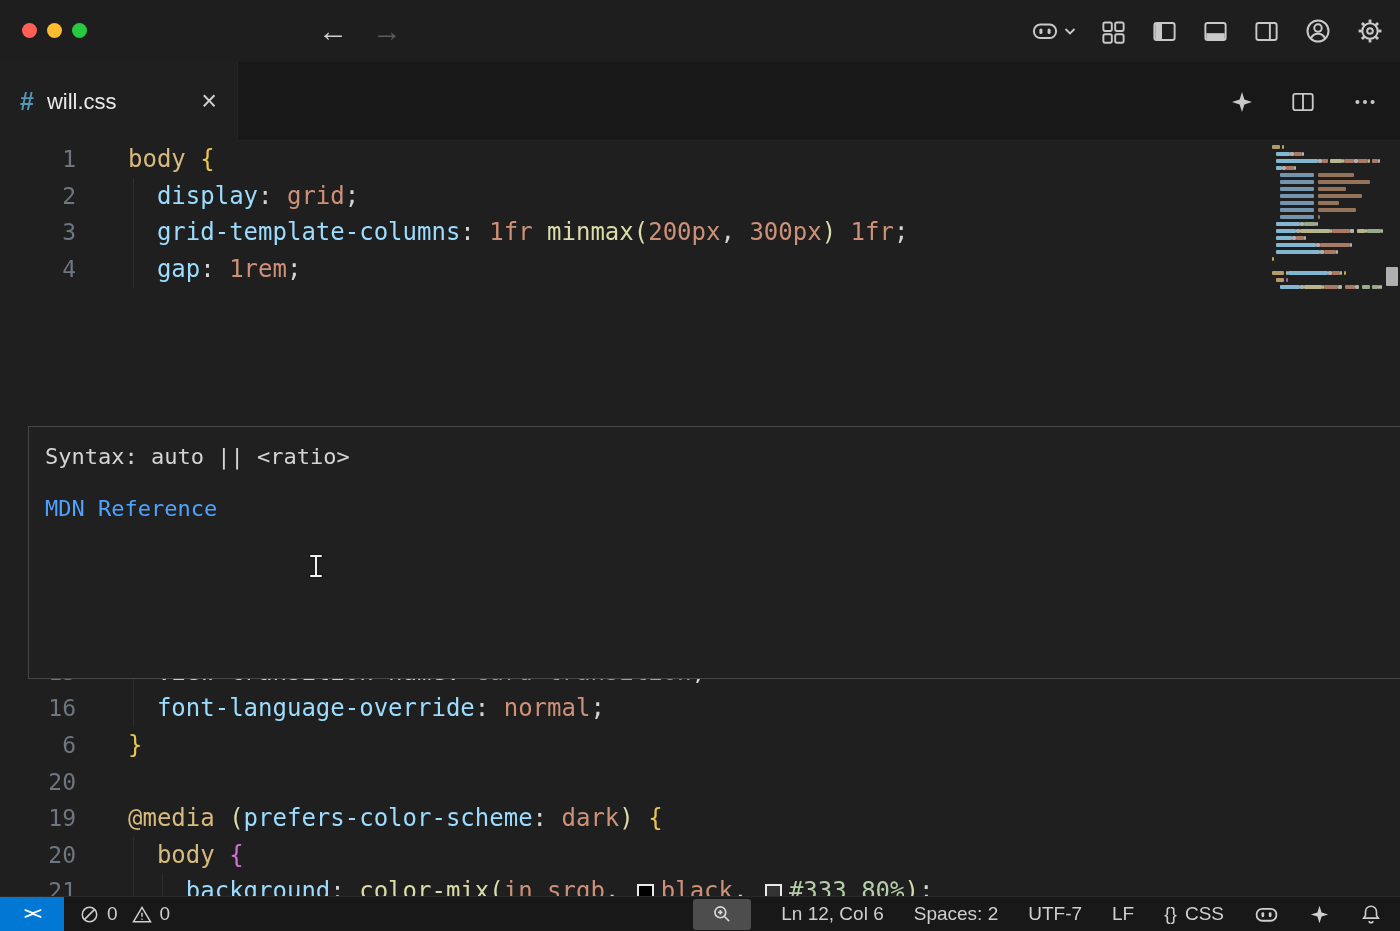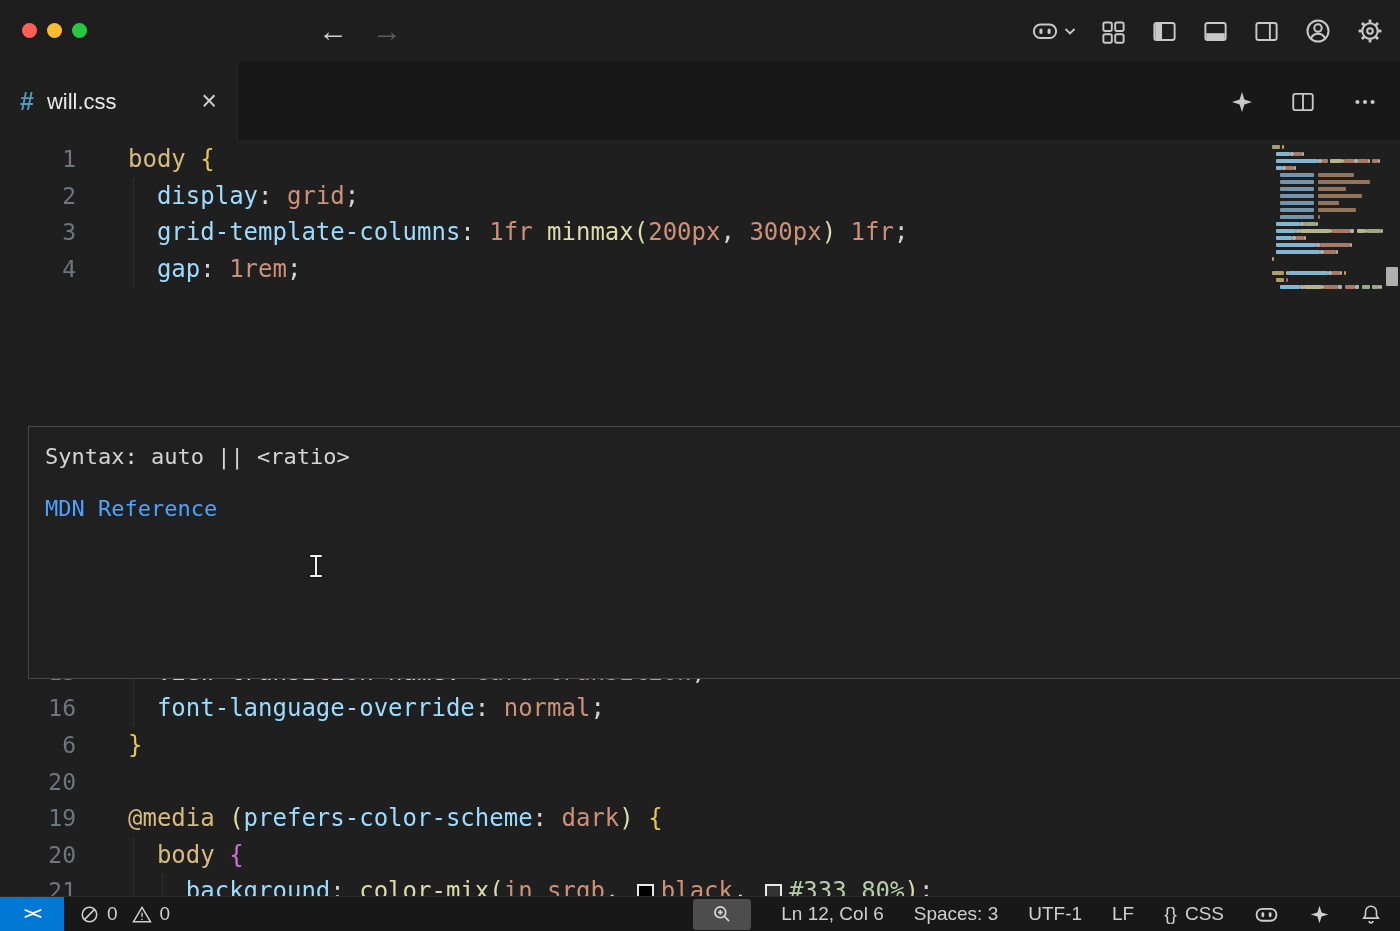--- a/index.html
+++ b/index.html
@@ -303,22 +303,22 @@
     <div class="sb-right">
       <div class="zoom-btn">
         <svg width="20" height="20" viewBox="0 0 24 24" fill="none" stroke="#d9d9d9" stroke-width="2">
           <circle cx="10" cy="10" r="6.5"></circle>
             <line x1="15" y1="15" x2="20.5" y2="20.5"></line>
           <line x1="10" y1="7.2" x2="10" y2="12.8"></line>
             <line x1="7.2" y1="10" x2="12.8" y2="10"></line>
         </svg>
       </div>
       <span class="sb-item">Ln 12, Col 6</span>
-      <span class="sb-item">Spaces: 3</span>
-      <span class="sb-item">UTF-1</span>
+      <span class="sb-item">Spaces: 2</span>
+      <span class="sb-item">UTF-7</span>
       <span class="sb-item">LF</span>
       <span class="sb-item">
         <span>{}</span>
         <span>CSS</span>
       </span>
       <svg width="25" height="25" viewBox="0 0 24 24" fill="none" stroke="#cfcfcf" stroke-width="1.7">
         <rect x="2.5" y="6.5" width="19" height="11.5" rx="5.5"></rect>
         <rect x="7.2" y="9.8" width="2.6" height="4.8" rx="1.3" fill="#cfcfcf" stroke="none"></rect>
         <rect x="14.2" y="9.8" width="2.6" height="4.8" rx="1.3" fill="#cfcfcf" stroke="none"></rect>
       </svg>

